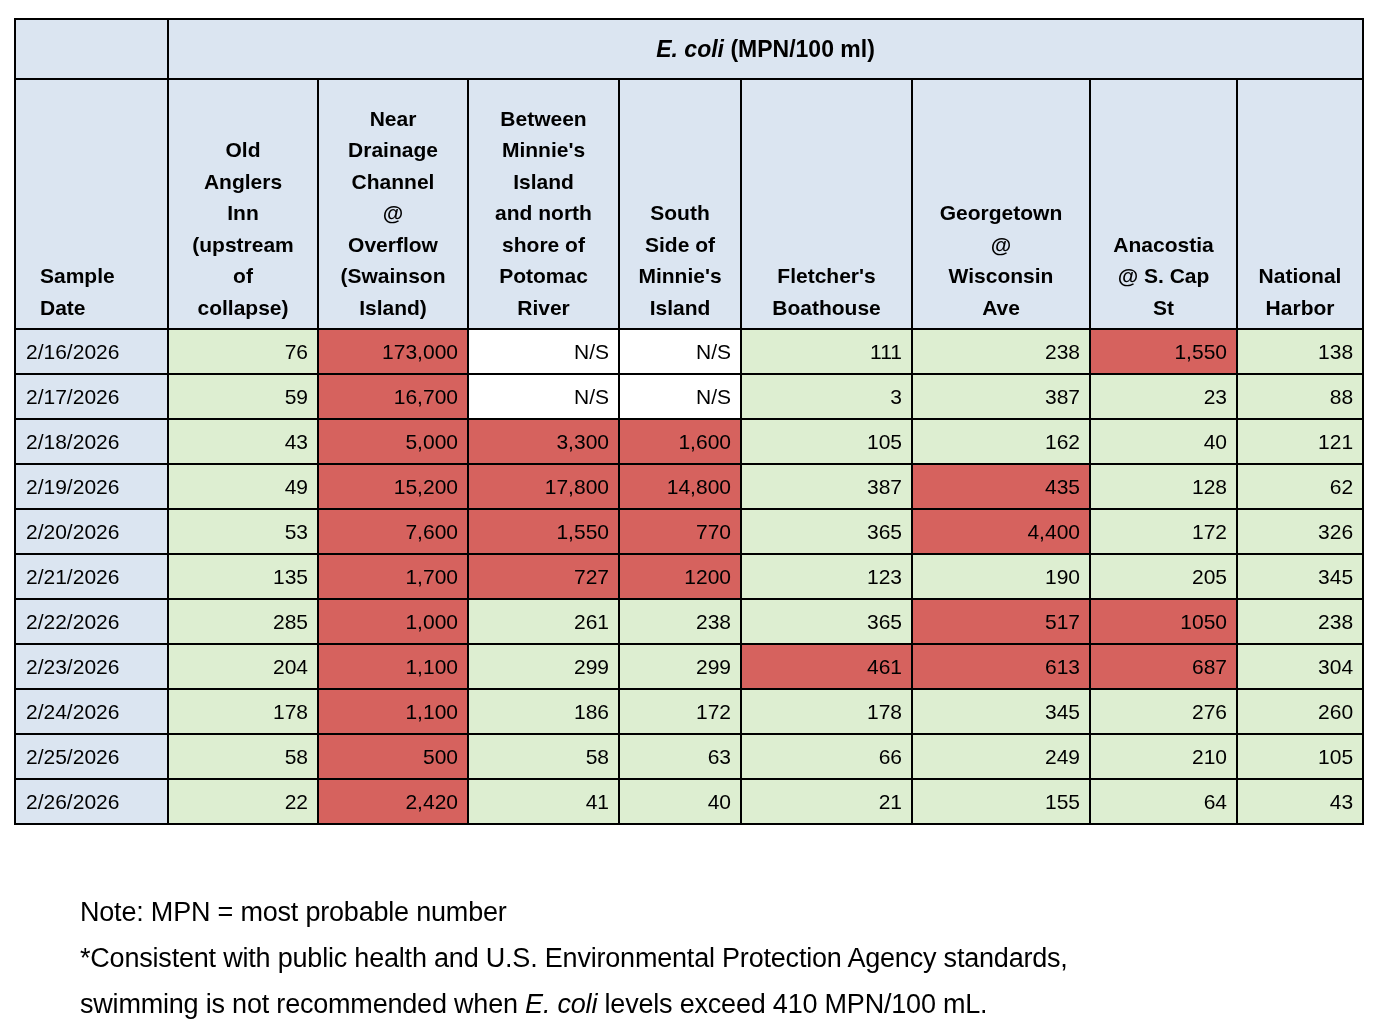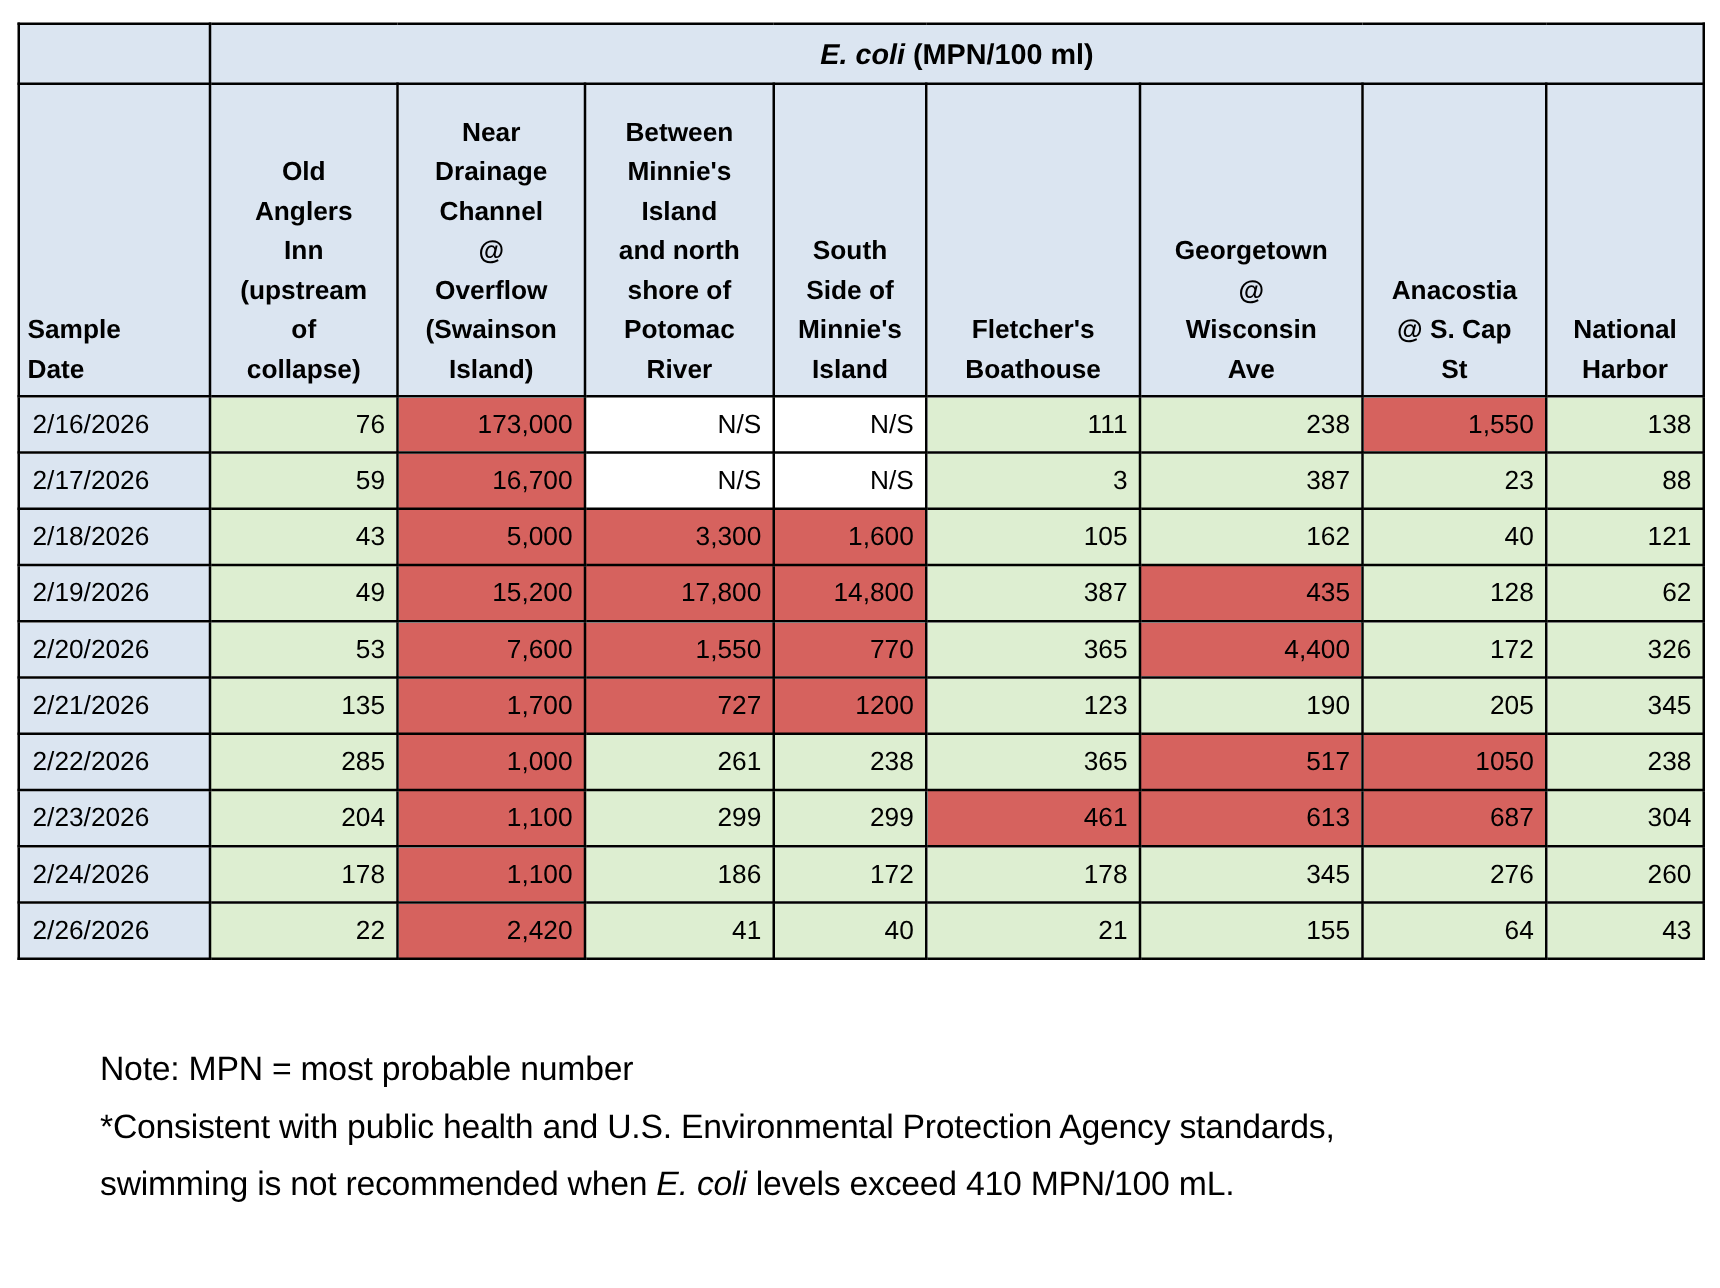--- a/index.html
+++ b/index.html
@@ -17,35 +17,35 @@
     font-family:"Liberation Sans",sans-serif;overflow:hidden;
   }
   table.ecoli{
     border-collapse:collapse;table-layout:fixed;
     margin:18px 0 0 14px;width:1350px;
   }
   table.ecoli td{
     border:2px solid var(--border);
     overflow:hidden;
   }
-  .title-row td{height:48px;background:var(--header-fill);}
+  .title-row td{height:60px;background:var(--header-fill);}
   td.title-cell{
     text-align:center;vertical-align:middle;
     font-size:23px;font-weight:bold;
   }
   td.colhead{
     background:var(--header-fill);
     vertical-align:bottom;text-align:center;
     font-size:21px;font-weight:bold;line-height:1.5;
     white-space:pre-line;
     padding:4px 2px 5px 2px;
     height:250px;
   }
   td.rowhead{
-    text-align:left;padding-left:6px;
+    text-align:left;padding-left:24px;
   }
   td.date-cell{
     background:var(--header-fill);
     text-align:left;padding-left:10px;
     font-size:21px;height:45px;vertical-align:middle;
   }
   td.val-cell{
     text-align:right;padding-right:9px;
     font-size:21px;vertical-align:middle;
   }
@@ -213,20 +213,31 @@
           <td class="val-cell ok">178</td>
           <td class="val-cell high">1,100</td>
           <td class="val-cell ok">186</td>
           <td class="val-cell ok">172</td>
           <td class="val-cell ok">178</td>
           <td class="val-cell ok">345</td>
           <td class="val-cell ok">276</td>
           <td class="val-cell ok">260</td>
         </tr>
         <tr>
+          <td class="date-cell">2/25/2026</td>
+          <td class="val-cell ok">58</td>
+          <td class="val-cell high">500</td>
+          <td class="val-cell ok">58</td>
+          <td class="val-cell ok">63</td>
+          <td class="val-cell ok">66</td>
+          <td class="val-cell ok">249</td>
+          <td class="val-cell ok">210</td>
+          <td class="val-cell ok">105</td>
+        </tr>
+        <tr>
           <td class="date-cell">2/26/2026</td>
           <td class="val-cell ok">22</td>
           <td class="val-cell high">2,420</td>
           <td class="val-cell ok">41</td>
           <td class="val-cell ok">40</td>
           <td class="val-cell ok">21</td>
           <td class="val-cell ok">155</td>
           <td class="val-cell ok">64</td>
           <td class="val-cell ok">43</td>
         </tr>

